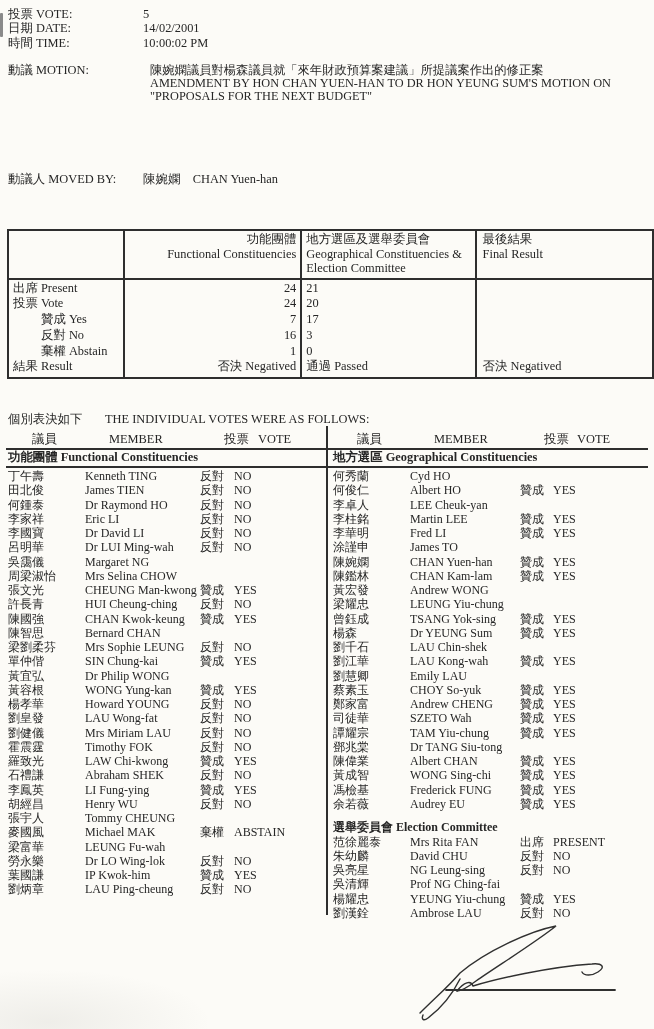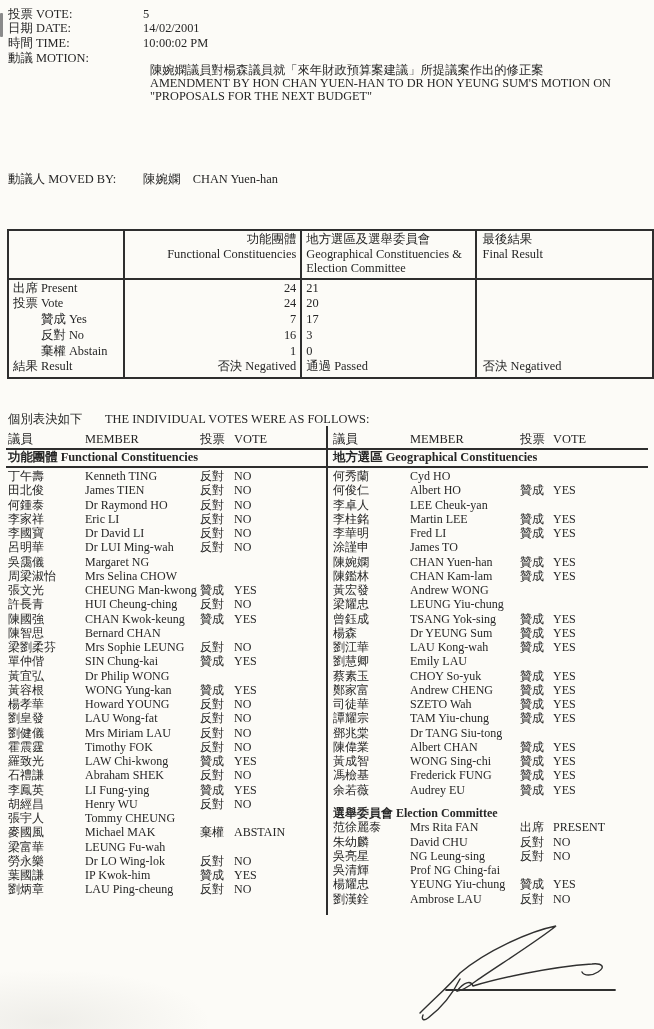--- a/index.html
+++ b/index.html
@@ -13,21 +13,21 @@
   .page{position:absolute;left:0;top:0;width:654px;height:1029px;}
   .abs{position:absolute;}
   .pre{white-space:pre;}
 
   
   .top-info{left:8px;top:7px;}
   .info-row{height:14.4px;line-height:14.4px;white-space:nowrap;}
   .info-row .lbl{display:inline-block;width:132px;}
 
   
-  .motion-label{left:8px;top:52px;line-height:13px;}
+  .motion-label{left:8px;top:64px;line-height:13px;}
   .motion-text{left:140px;top:64px;width:508px;line-height:12.8px;font-size:12.3px;margin-left:10px;}
 
   
   .movedby{left:8px;top:171px;white-space:nowrap;}
   .movedby .lbl{display:inline-block;width:132px;}
 
   
   table.sum{left:7px;top:229px;border-collapse:collapse;table-layout:fixed;}
   table.sum td{
     border:2px solid var(--line,#2e2e2e);
@@ -37,21 +37,21 @@
   table.sum .c1{width:168px;text-align:right;}
   table.sum .c2{width:165px;}
   table.sum .c3{width:166px;padding-left:6px;}
   .hline{line-height:14.6px;}
   .sline{height:15.7px;line-height:15.7px;white-space:nowrap;}
   .sline.indent{padding-left:28px;}
 
   
   .ind-heading-zh{left:8px;top:411px;}
   .ind-heading-en{left:105px;top:412px;}
-  .colhead{top:432px;height:14px;line-height:14px;display:grid;}
+  .colhead{top:432px;height:14px;line-height:14px;display:grid;margin-left:24px;}
   .colhead.left{left:8px;width:318px;grid-template-columns:77px 115px 34px auto;}
   .colhead.right{left:333px;width:318px;grid-template-columns:77px 110px 33px auto;}
   .rule{left:6px;width:642px;height:2px;background:var(--line,#2e2e2e);}
   .rule.r1{top:448px;}
   .rule.r2{top:466px;}
   .vdivider{left:326px;top:426px;width:2px;height:489px;background:var(--line,#2e2e2e);}
   .section-h{top:450px;height:28px;line-height:15px;font-weight:bold;white-space:nowrap;}
   .section-h.left{left:8px;}
   .section-h.right{left:333px;}
   .half{top:469px;width:318px;}
@@ -434,20 +434,26 @@
           <span>贊成</span>
           <span>YES</span>
         </div>
         <div class="mrow">
           <span>楊森</span>
           <span>Dr YEUNG Sum</span>
           <span>贊成</span>
           <span>YES</span>
         </div>
         <div class="mrow">
+          <span>劉千石</span>
+          <span>LAU Chin-shek</span>
+          <span></span>
+          <span></span>
+        </div>
+        <div class="mrow">
           <span>劉江華</span>
           <span>LAU Kong-wah</span>
           <span>贊成</span>
           <span>YES</span>
         </div>
         <div class="mrow">
           <span>劉慧卿</span>
           <span>Emily LAU</span>
           <span></span>
           <span></span>

